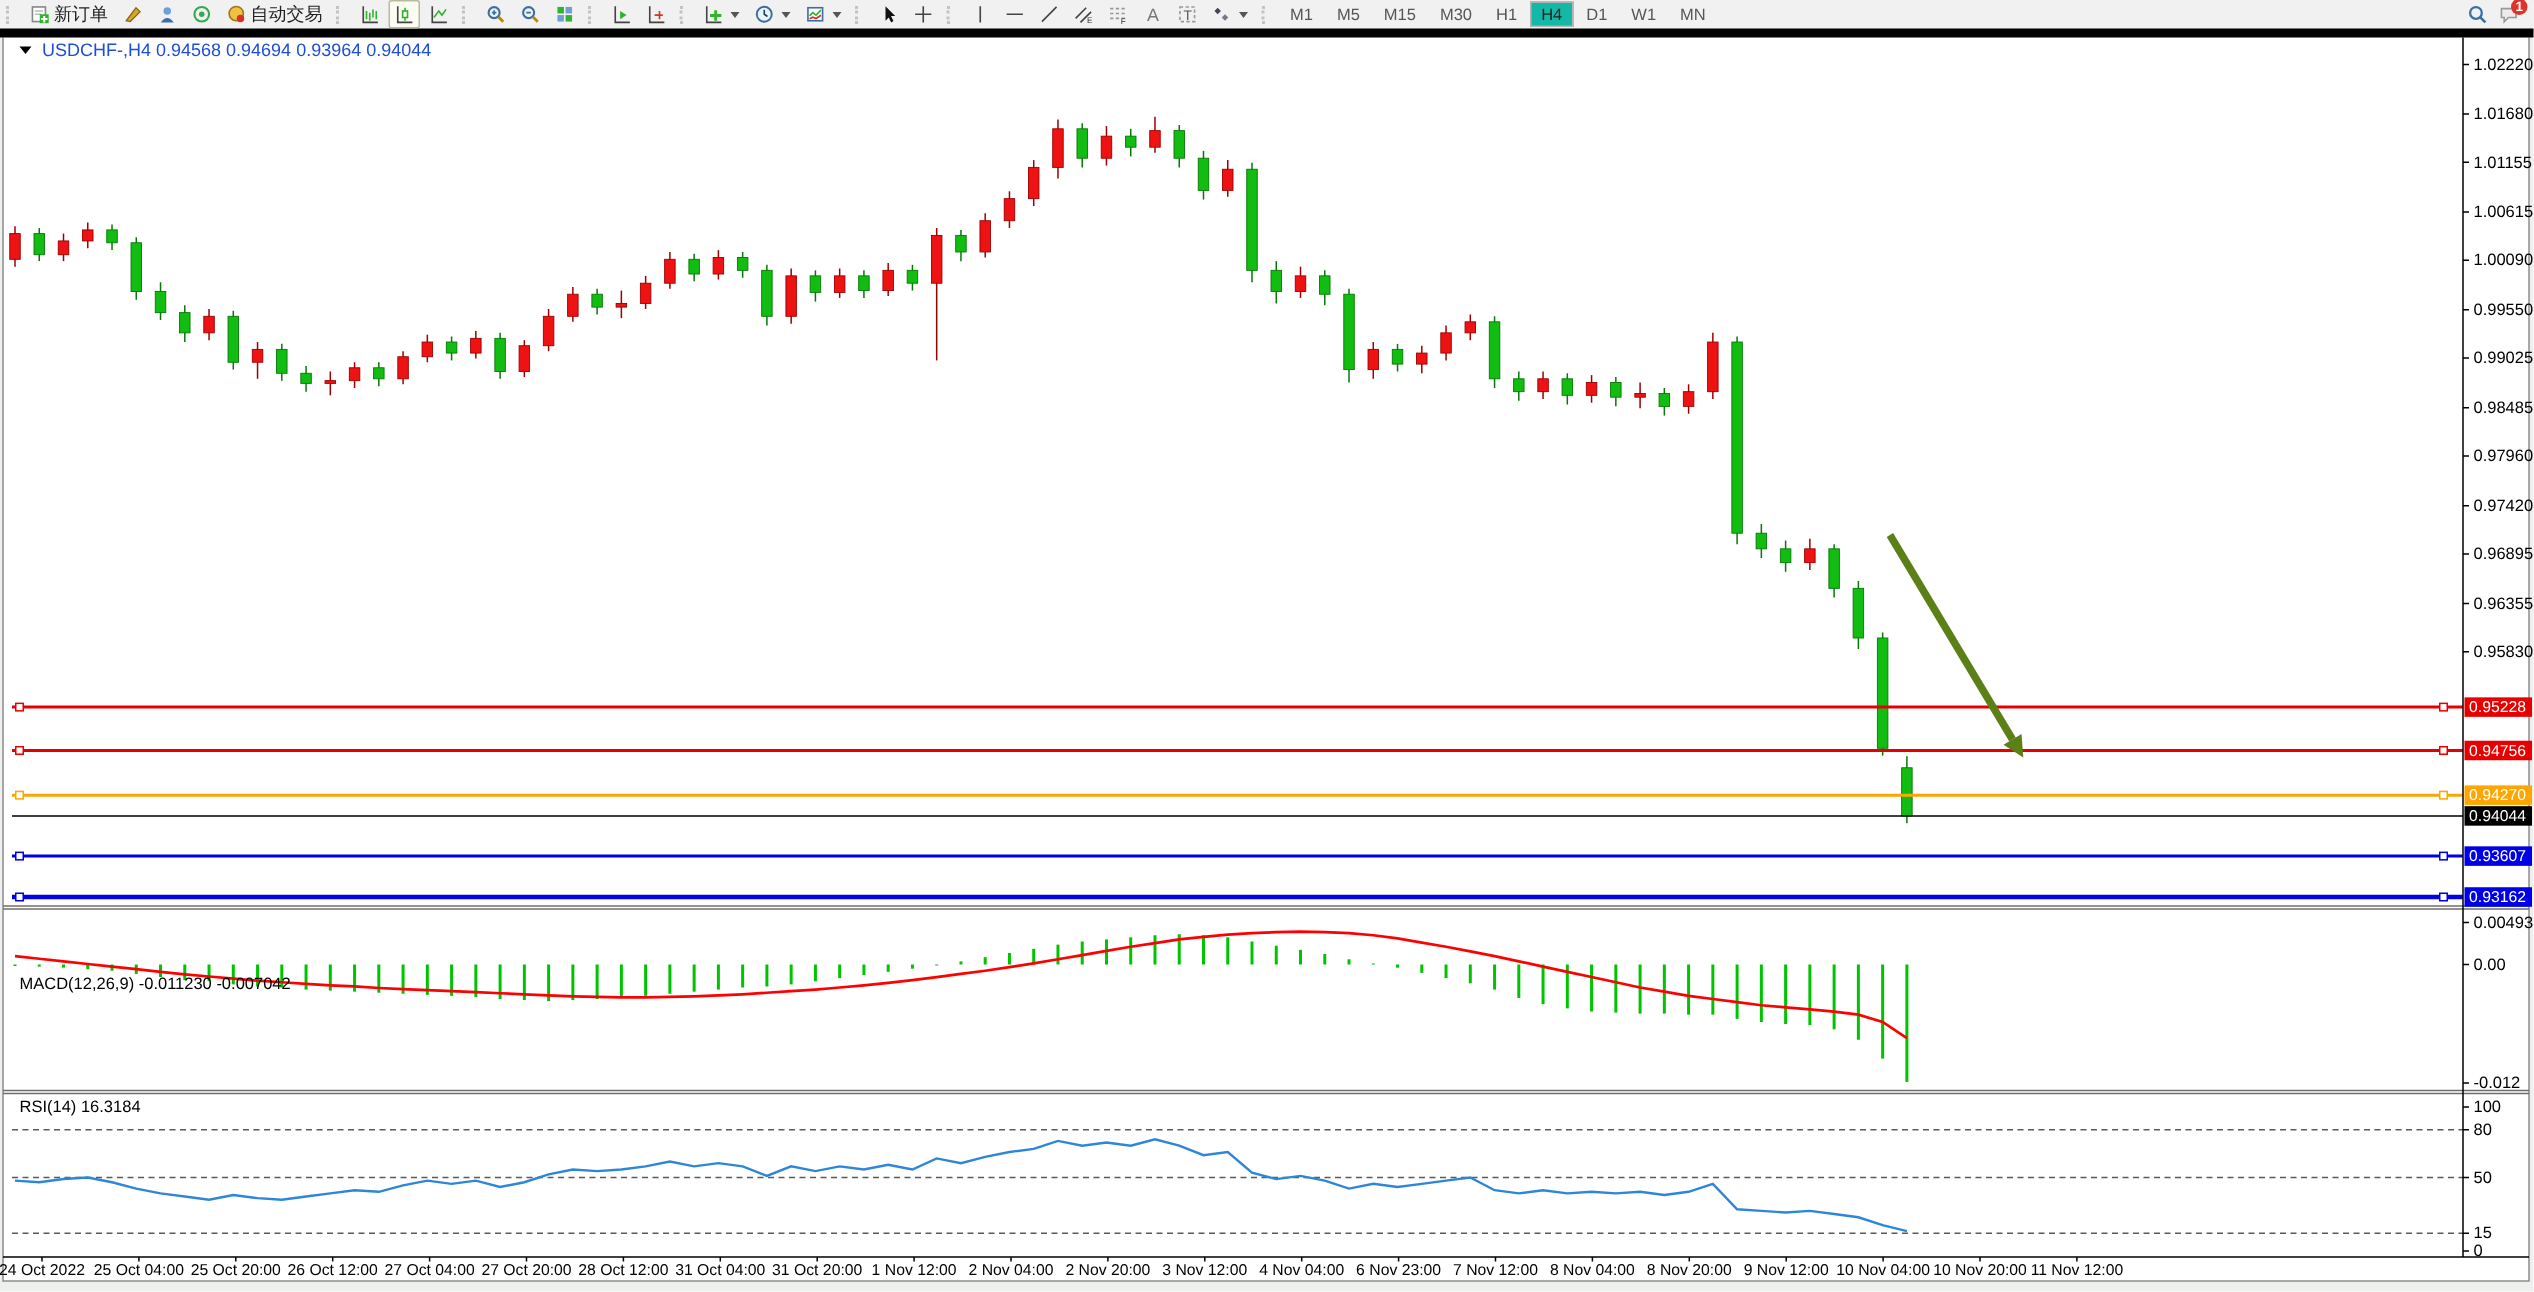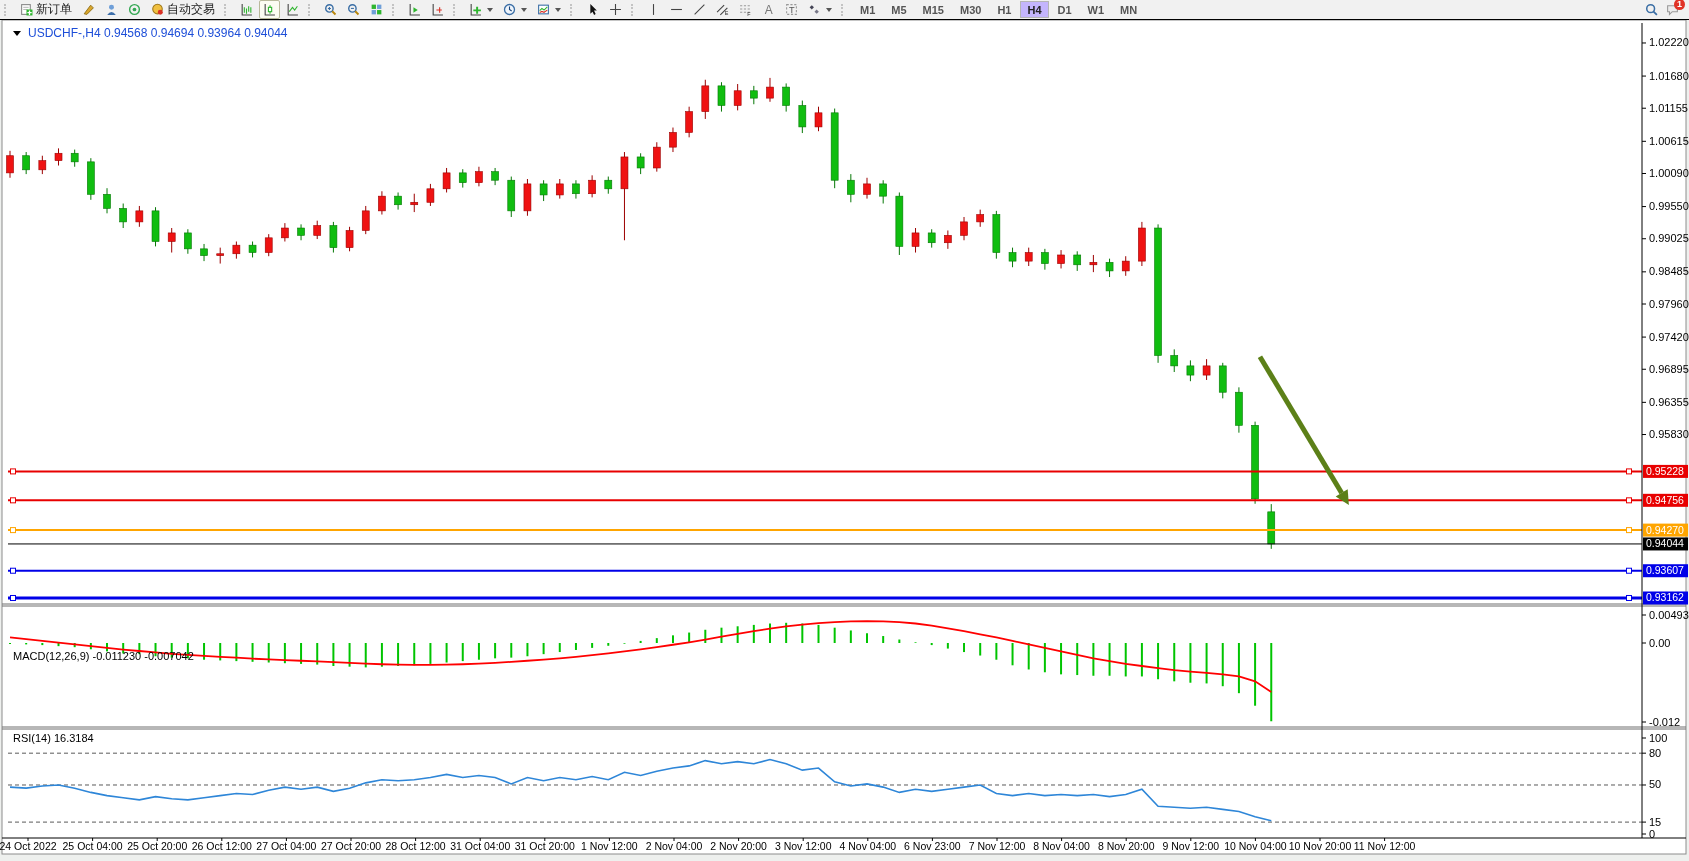--- a/index.html
+++ b/index.html
@@ -1,27 +1,27 @@
 <!DOCTYPE html>
 <html><head>
 <meta charset="utf-8">
 <style>
   html,body{margin:0;padding:0;}
   body{position:relative;width:1689px;height:861px;background:#eef0ee;overflow:hidden;
        font-family:"Liberation Sans","DejaVu Sans",sans-serif;}
   #toolbar{position:absolute;top:0;left:0;width:1689px;height:19px;background:#f1f1f1;
-           border-bottom:1px solid #000000;display:flex;align-items:center;z-index:6;
+           border-bottom:6px solid #000000;display:flex;align-items:center;z-index:6;
            font-size:12px;color:#222;}
   .tb-btn{display:inline-flex;align-items:center;gap:3px;padding:1px 3px;margin:0 1px;
           border:1px solid transparent;border-radius:2px;height:15px;cursor:default;}
   .tb-btn.active{background:#fcfcf2;border-color:#b9b99b;}
   .tb-handle{width:4px;height:12px;border-left:2px dotted #c3c3c3;margin:0 5px 0 4px;}
   .tb-label{white-space:nowrap;}
-  .tf-btn{padding:1px 6px;margin:0 1px;color:#555;font-size:11px;border:1px solid transparent;height:13px;display:inline-flex;align-items:center;font-weight:bold;}
-  .tf-btn.active{background:#c4b5fd;border-color:#b5b5b5;color:#222;text-align:right;}
+  .tf-btn{padding:1px 6px;margin:0 1px;color:#555;font-size:11px;border:1px solid transparent;height:13px;display:inline-flex;align-items:center;}
+  .tf-btn.active{background:#14b8a6;border-color:#b5b5b5;color:#222;text-align:right;}
   .caret{width:0;height:0;border-left:3px solid transparent;border-right:3px solid transparent;
          border-top:4px solid #555;margin-left:2px;display:inline-block;}
   #tb-right{margin-left:auto;display:flex;align-items:center;gap:8px;padding-right:10px;}
   .chat-wrap{position:relative;display:inline-flex;}
   .notif-badge{position:absolute;top:-4px;right:-6px;background:#e03226;color:#fff;
                font-size:9px;line-height:11px;min-width:11px;height:11px;border-radius:6px;
                text-align:center;font-weight:bold;}
   #chart-svg{position:absolute;left:0;top:0;z-index:1;}
   .chart-title{position:absolute;left:13px;top:26px;z-index:4;font-size:12px;color:#1d4ed8;
                display:flex;align-items:center;gap:7px;}

